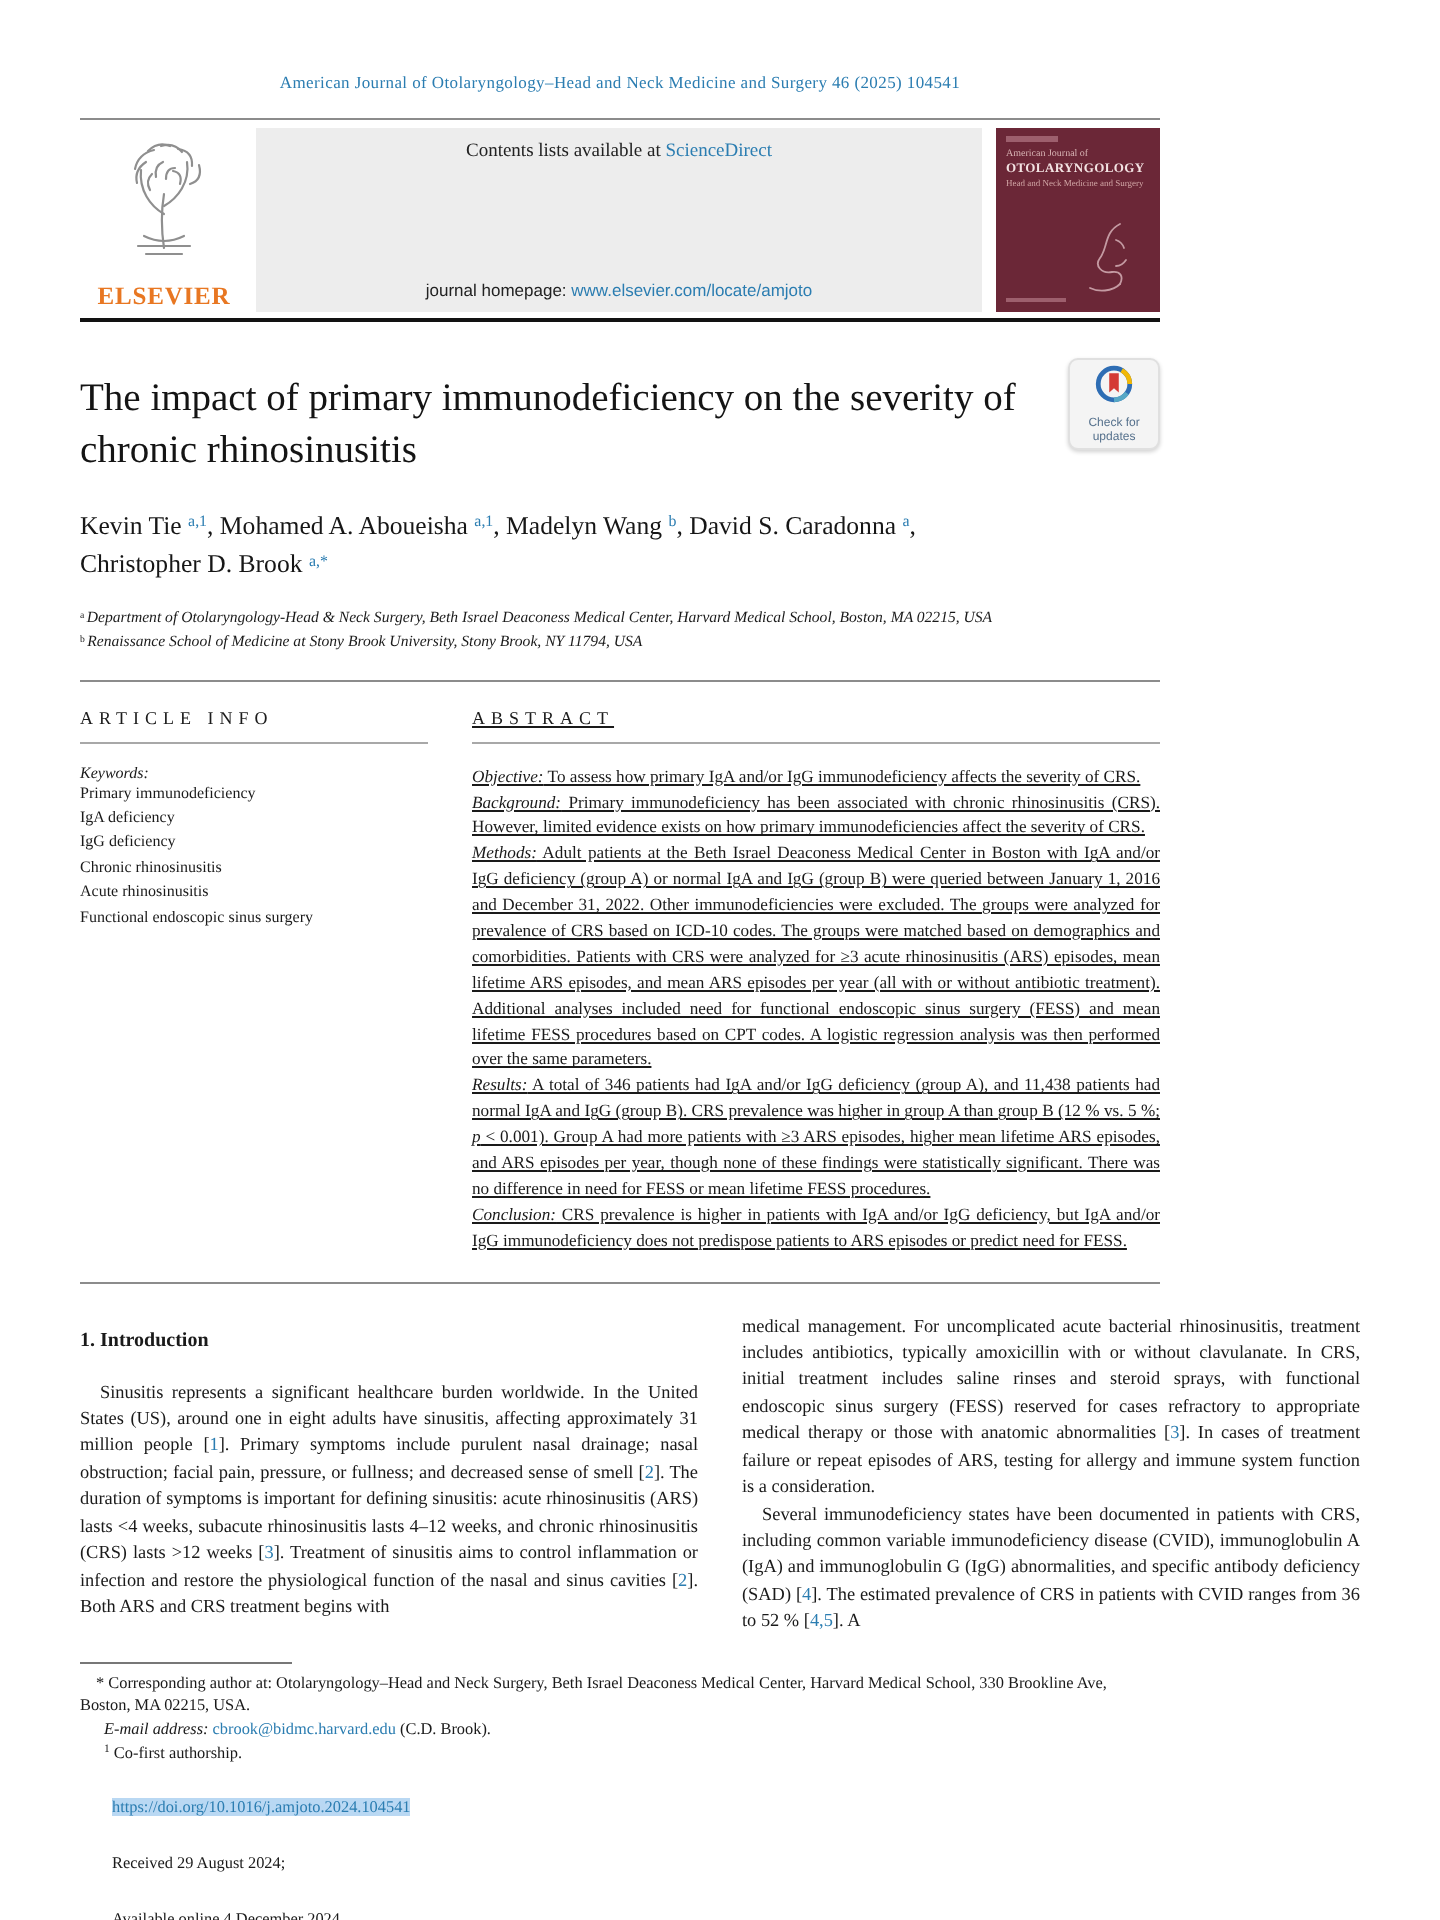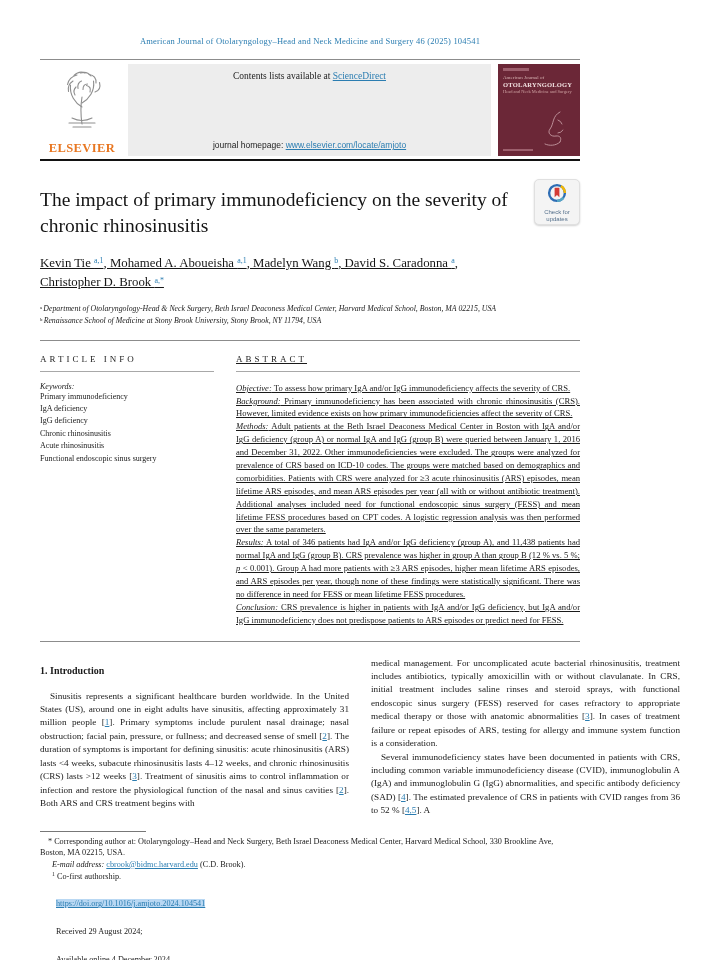--- a/index.html
+++ b/index.html
@@ -25,26 +25,26 @@
   .cover svg { position: absolute; right: 4px; bottom: 6px; }
   .cover-bottommark { position: absolute; left: 5px; bottom: 5px; width: 30px; height: 2px; background: #9d5f6d; }
 
   .rule-thick { margin: 3px 40px 0 40px; border-top: 2.5px solid #121212; }
 
   .title-row { margin: 26px 40px 0 40px; display: flex; justify-content: flex-start; }
   .article-title { font-size: 19.5px; font-weight: normal; line-height: 1.35; width: 540px; margin: 0; color: #141414; }
   .check-badge { width: 50px; height: 46px; background: #f4f4f4; border: 1px solid #e0e0e0; border-radius: 5px; box-shadow: 0 1px 2px rgba(0,0,0,0.18); margin-top: -8px; display: flex; flex-direction: column; align-items: center; justify-content: center; cursor: pointer; }
   .check-badge-label { font-family: "Liberation Sans", sans-serif; font-size: 6px; line-height: 1.15; color: #55708c; text-align: center; margin-top: 1px; }
 
-  .authors { margin: 14px 40px 0 40px; font-size: 12.8px; line-height: 1.55; color: #161616; text-decoration: underline; }
+  .authors { margin: 14px 40px 0 40px; font-size: 12.8px; line-height: 1.55; color: #161616; }
   .sup { position: relative; top: -0.45em; font-size: 62%; color: #2b7db1; }
   .affsup { position: relative; top: -0.45em; font-size: 62%; color: #1a1a1a; font-style: normal; }
   .fnsup { position: relative; top: -0.4em; font-size: 70%; }
   .it { font-style: italic; }
-  .link { color: #2b7db1; cursor: pointer; text-decoration: underline; }
+  .link { color: #2b7db1; cursor: pointer; }
   .hl { background: #b9d8f3; }
 
   .affiliations { margin: 10px 40px 0 40px; font-size: 7.8px; line-height: 1.5; color: #1a1a1a; }
 
   .rule-mid { margin: 13px 40px 0 40px; border-top: 1px solid #8c8c8c; }
 
   .info-abstract { margin: 13px 40px 0 40px; display: flex; }
   .col-info { width: 174px; flex: 0 0 174px; margin-right: 22px; }
   .col-abs { flex: 1 1 auto; text-decoration: underline; }
   .sec-head { font-size: 9px; letter-spacing: 3px; color: #1c1c1c; font-weight: 500; }

